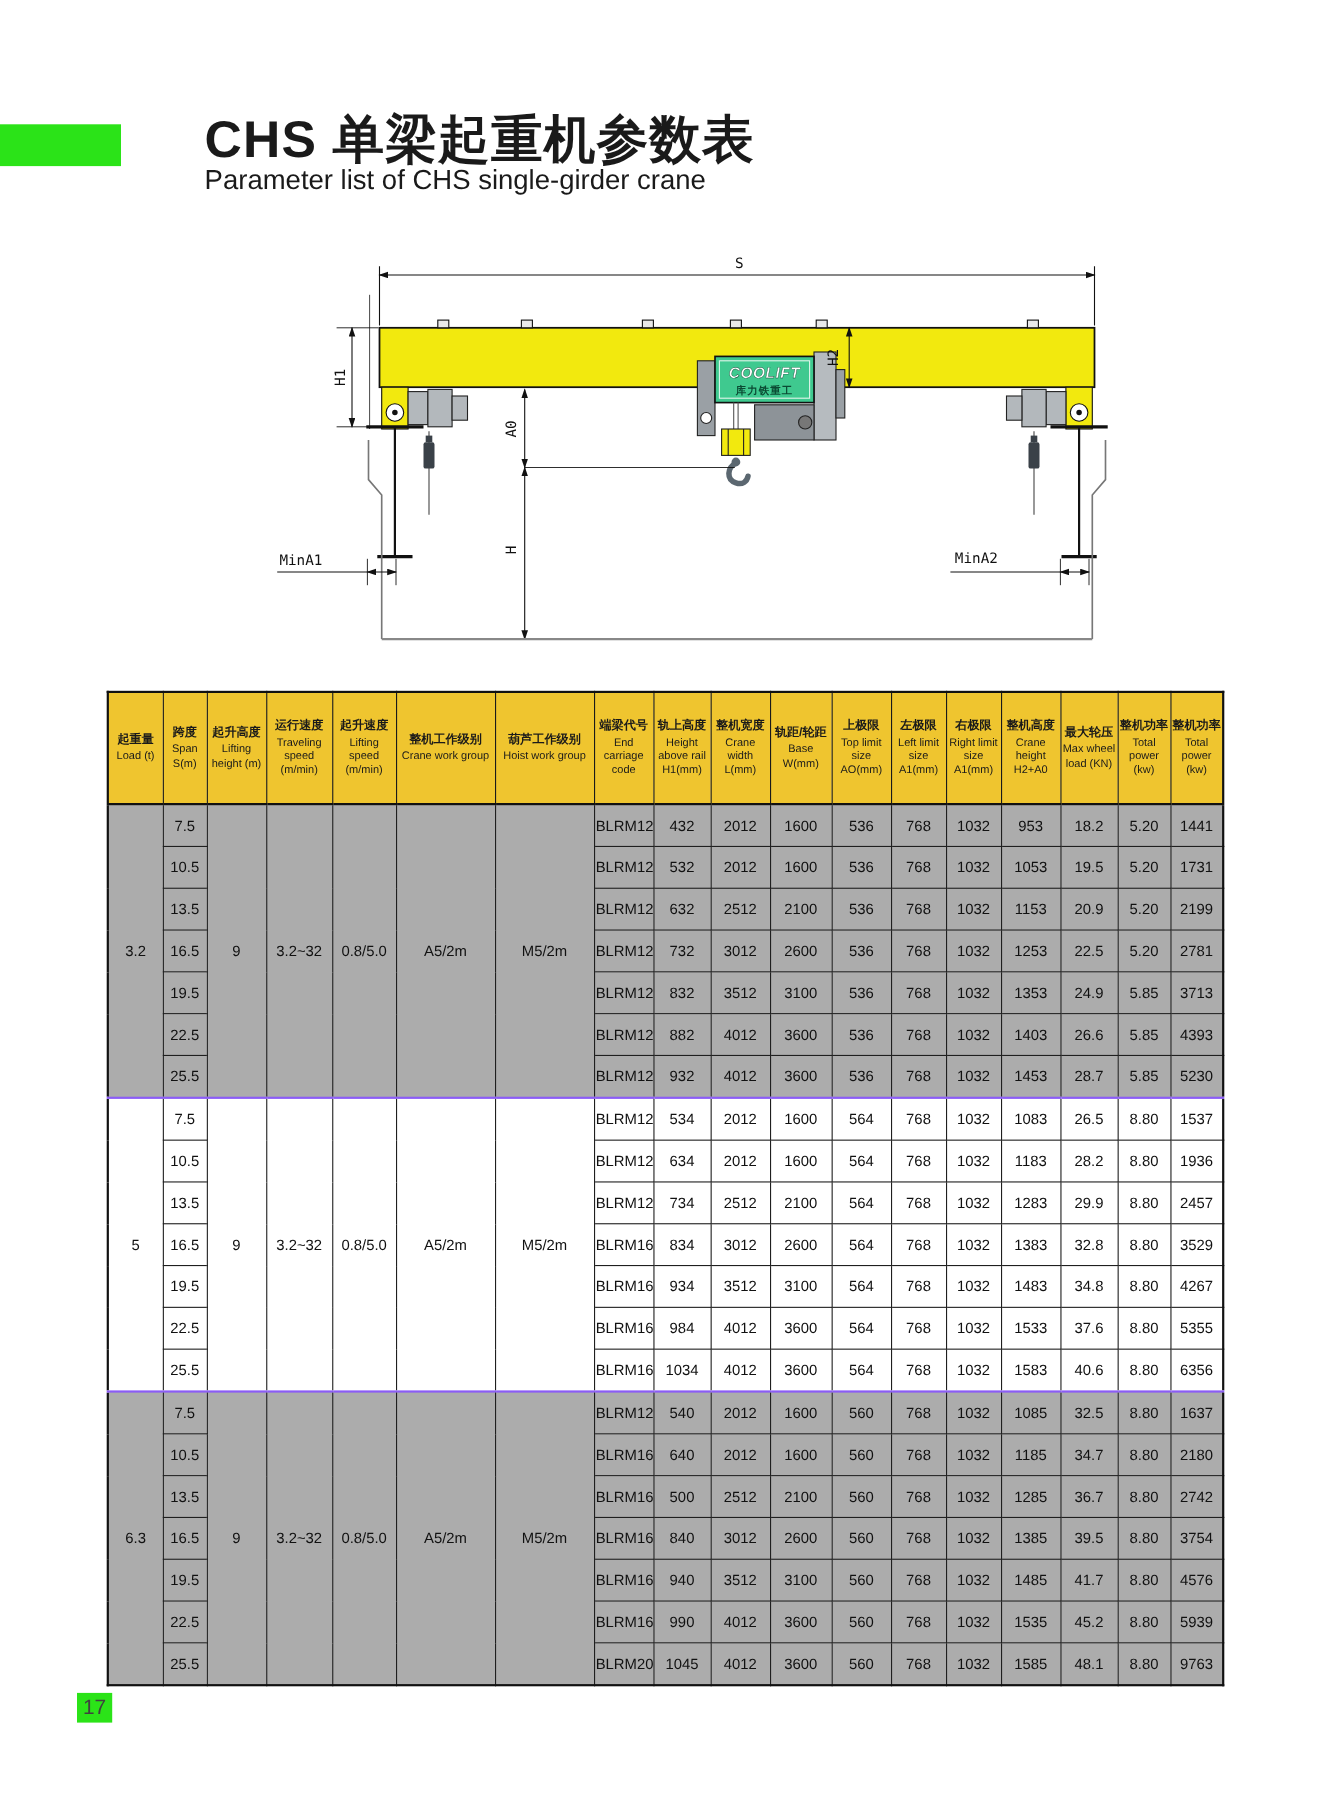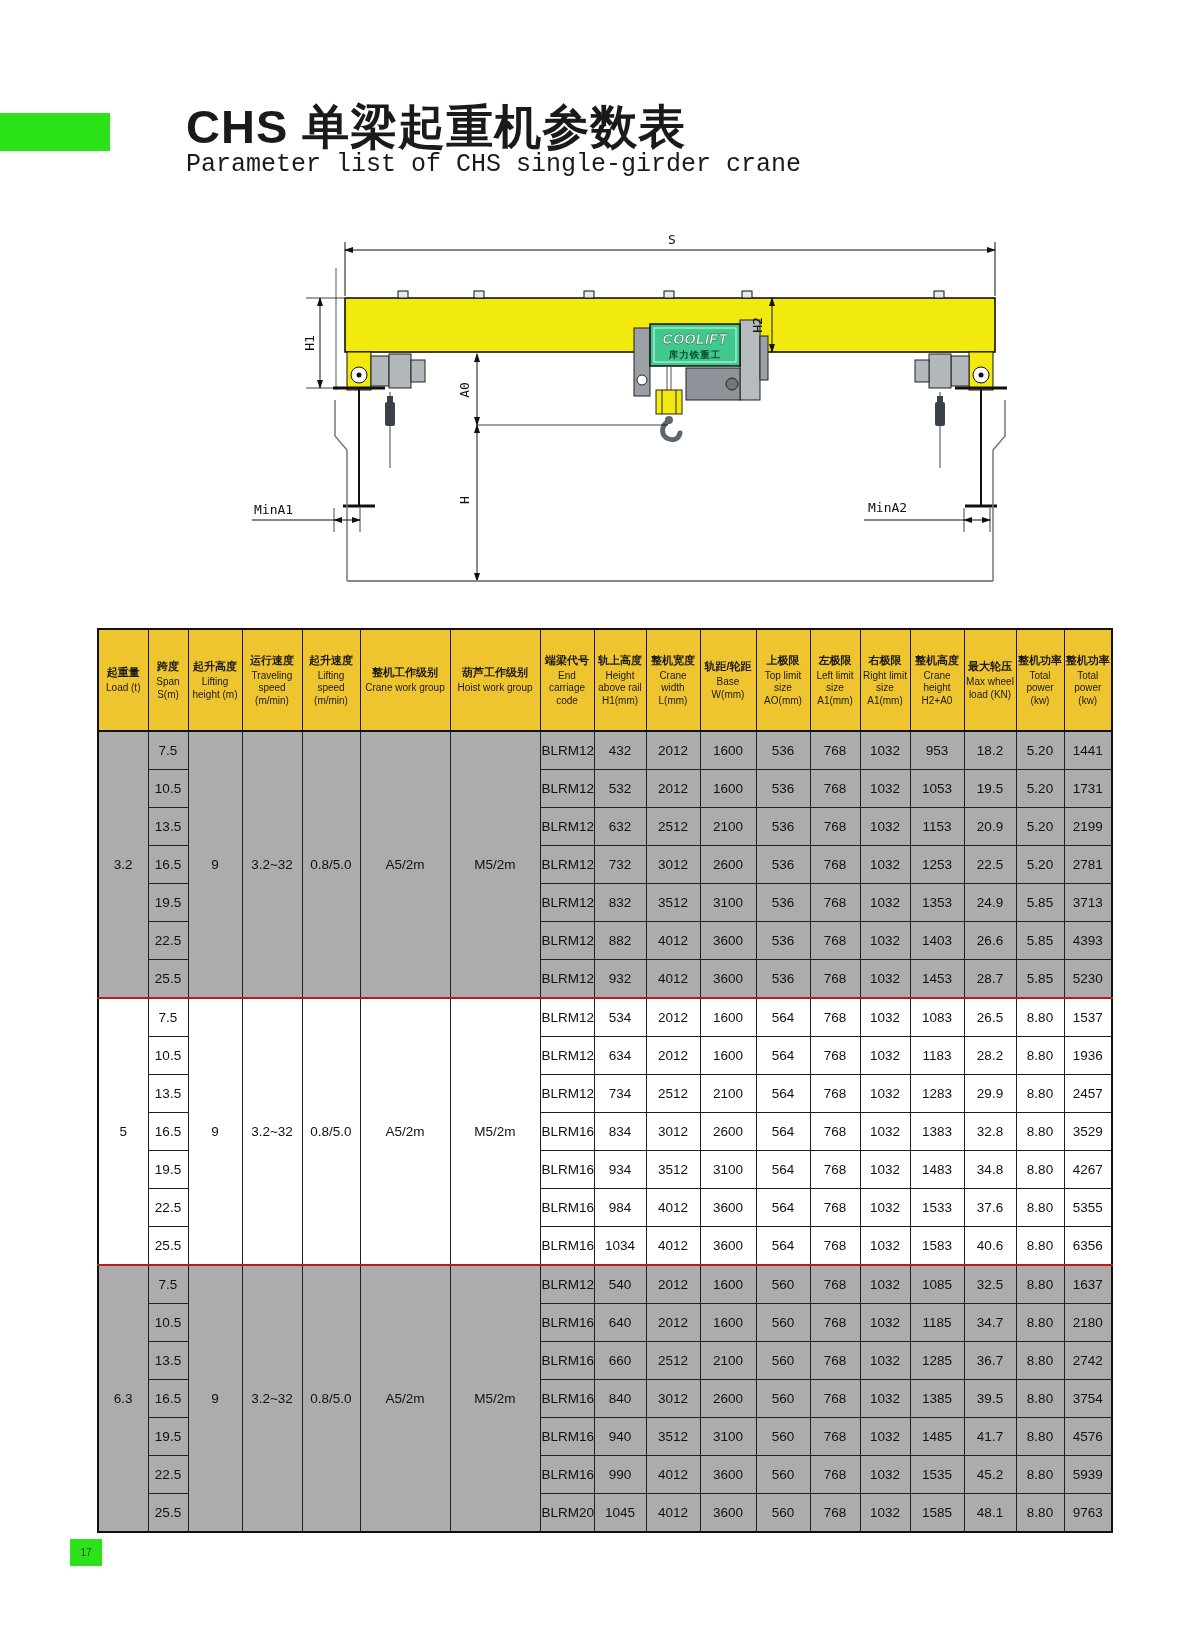--- a/index.html
+++ b/index.html
@@ -1,38 +1,38 @@
 <!DOCTYPE html>
 <html><head>
 <meta charset="utf-8">
 <style>
   html,body{margin:0;padding:0;background:#e8e8e8;}
   .page{position:relative;width:1200px;height:1639px;background:#ffffff;overflow:hidden;
         font-family:"Liberation Sans",sans-serif;color:#1a1a1a;}
   .accent-bar{position:absolute;left:0;top:113px;width:110px;height:38px;background:#2BE318;}
   .title-zh{position:absolute;left:186px;top:96px;font-size:47px;font-weight:600;letter-spacing:1px;}
-  .title-en{position:absolute;left:186px;top:150px;font-size:25px;font-weight:400;font-family:Liberation Mono, monospace;}
+  .title-en{position:absolute;left:186px;top:150px;font-size:25px;font-weight:400;}
   .diagram{position:absolute;left:248px;top:228px;width:760px;height:360px;}
   .diagram svg{display:block;width:760px;height:360px;}
   .dimlabel{font-family:"DejaVu Sans Mono",monospace;font-size:13px;fill:#111;}
   .brand{font-family:"Liberation Sans",sans-serif;font-weight:bold;font-style:italic;font-size:14px;
          fill:#ffffff;stroke:#063b28;stroke-width:.35px;letter-spacing:.5px;}
   .brandzh{font-size:9.5px;fill:#0b4a33;font-weight:bold;letter-spacing:1px;}
   table.params{position:absolute;left:97px;top:628px;width:1006px;border-collapse:collapse;
         table-layout:fixed;border:2px solid #111;}
   table.params th{background:#EFC52F;border:1px solid #1a1a1a;border-bottom:2px solid #111;
         height:96px;padding:2px 1px;vertical-align:middle;text-align:center;}
   .h-zh{font-size:11px;font-weight:bold;white-space:nowrap;line-height:1.3;}
   .h-en{font-size:10px;font-weight:400;line-height:1.25;margin-top:3px;}
   table.params td{border:1px solid #1f1f1f;height:37px;padding:0 1px;text-align:center;
         vertical-align:middle;font-size:13.5px;color:#111;background:#ffffff;}
   tr.shaded td{background:#ACACAC;}
-  tr.sec-first td{border-top:2px solid #b91c1c;}
+  tr.sec-first td{border-top:2px solid #8b5cf6;}
   .page-num{position:absolute;left:70px;top:1539px;width:32px;height:27px;background:#2BE318;
-        color:#404040;font-size:10px;display:flex;align-items:center;justify-content:center;}
+        color:#404040;font-size:19px;display:flex;align-items:center;justify-content:center;}
 </style>
 </head>
 <body>
 
 <div class="page">
 
   <div class="accent-bar"></div>
   <div class="title-zh">CHS 单梁起重机参数表</div>
   <div class="title-en">Parameter list of CHS single-girder crane</div>
 
@@ -483,21 +483,21 @@
           <td>768</td>
           <td>1032</td>
           <td>1185</td>
           <td>34.7</td>
           <td>8.80</td>
           <td>2180</td>
         </tr>
         <tr class="shaded">
           <td>13.5</td>
           <td>BLRM16</td>
-          <td>660</td>
+          <td>500</td>
           <td>2512</td>
           <td>2100</td>
           <td>560</td>
           <td>768</td>
           <td>1032</td>
           <td>1285</td>
           <td>36.7</td>
           <td>8.80</td>
           <td>2742</td>
         </tr>

